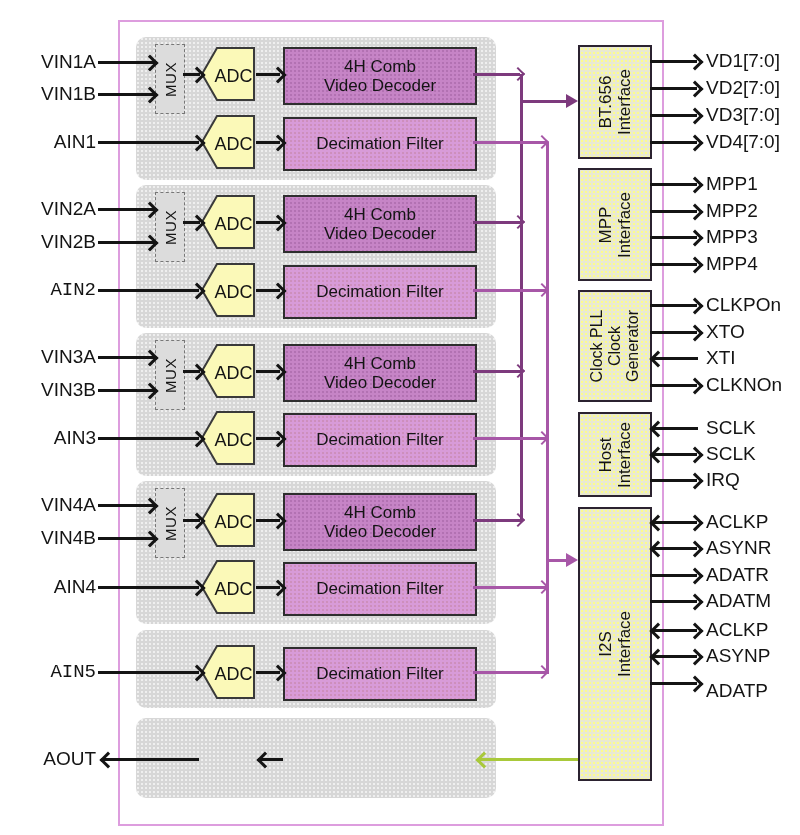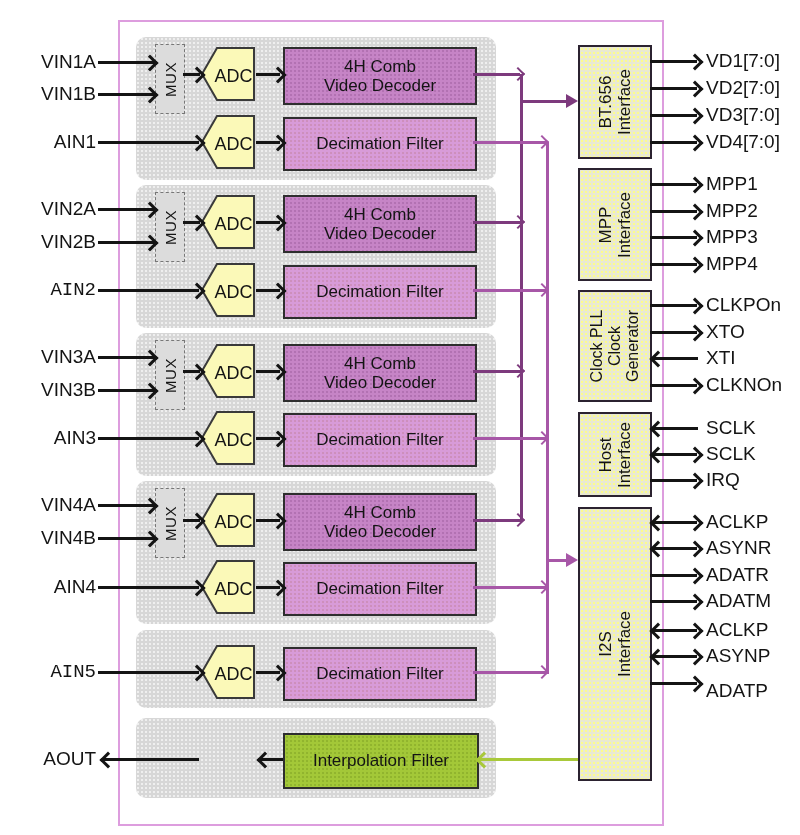--- a/index.html
+++ b/index.html
@@ -160,23 +160,20 @@
   <div class="dbox" style="left:283px;top:413px;width:190px;height:50px;">
       <span>Decimation Filter</span>
     </div>
   <div class="dbox" style="left:283px;top:562px;width:190px;height:50px;">
       <span>Decimation Filter</span>
     </div>
   <div class="dbox" style="left:283px;top:647px;width:190px;height:50px;">
       <span>Decimation Filter</span>
     </div>
 
-  <div class="gbox" style="left:283px;top:733px;width:192px;height:52px;">
-      <span>Interpolation Filter</span>
-    </div>
 
   <div class="ibox" style="left:578px;top:45px;height:110px;">
       <div class="rwrap">
         <div class="rot">
           <span>BT.656</span>
           <span>Interface</span>
         </div>
       </div>
     </div>
   <div class="ibox" style="left:578px;top:168px;height:109px;">

